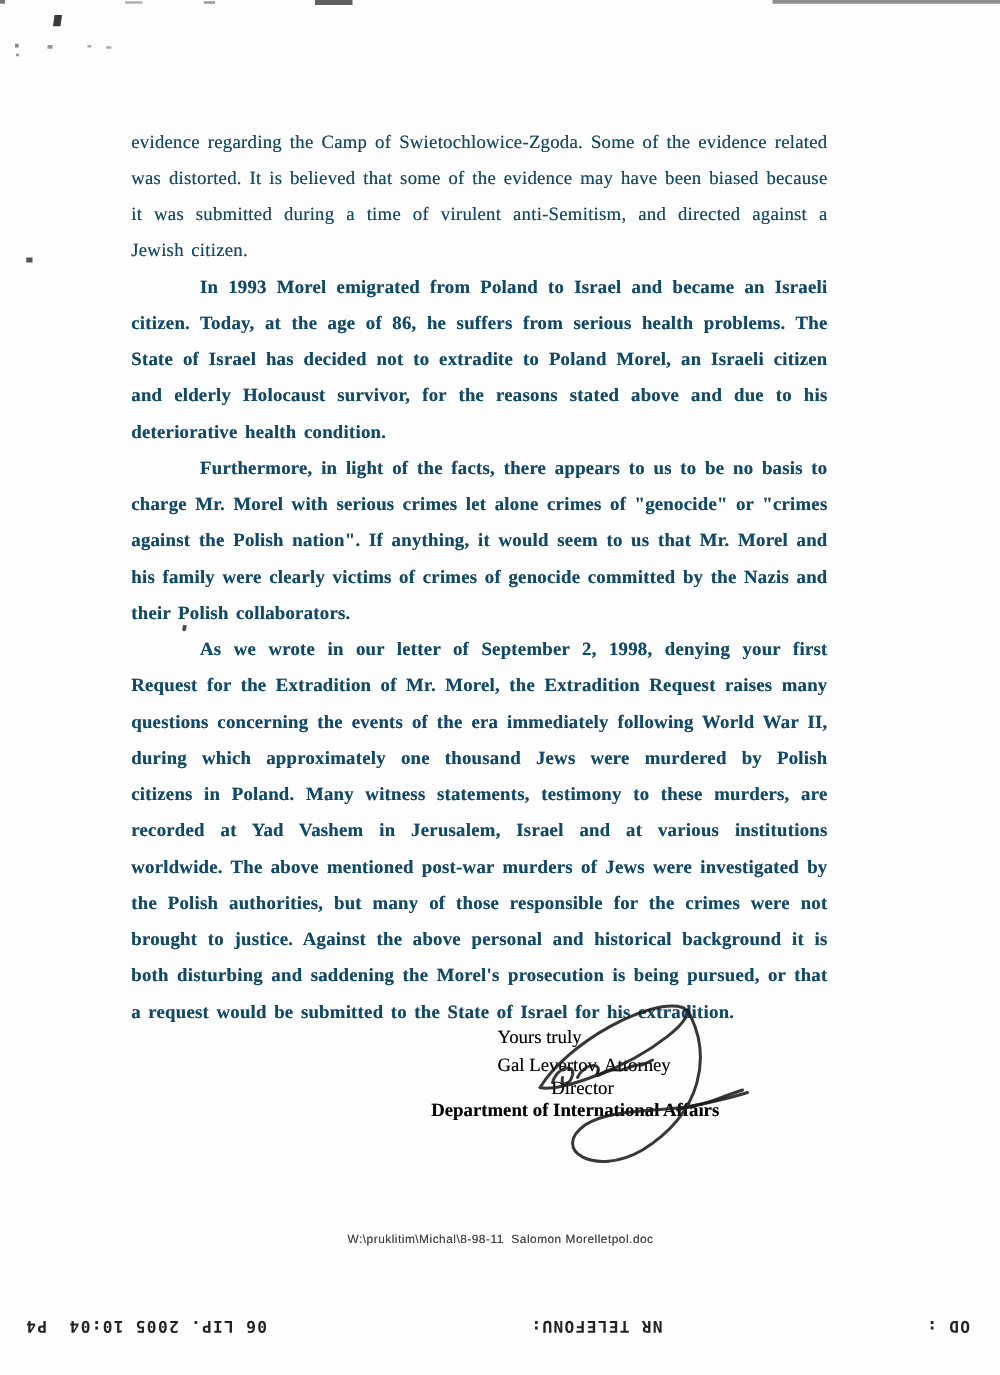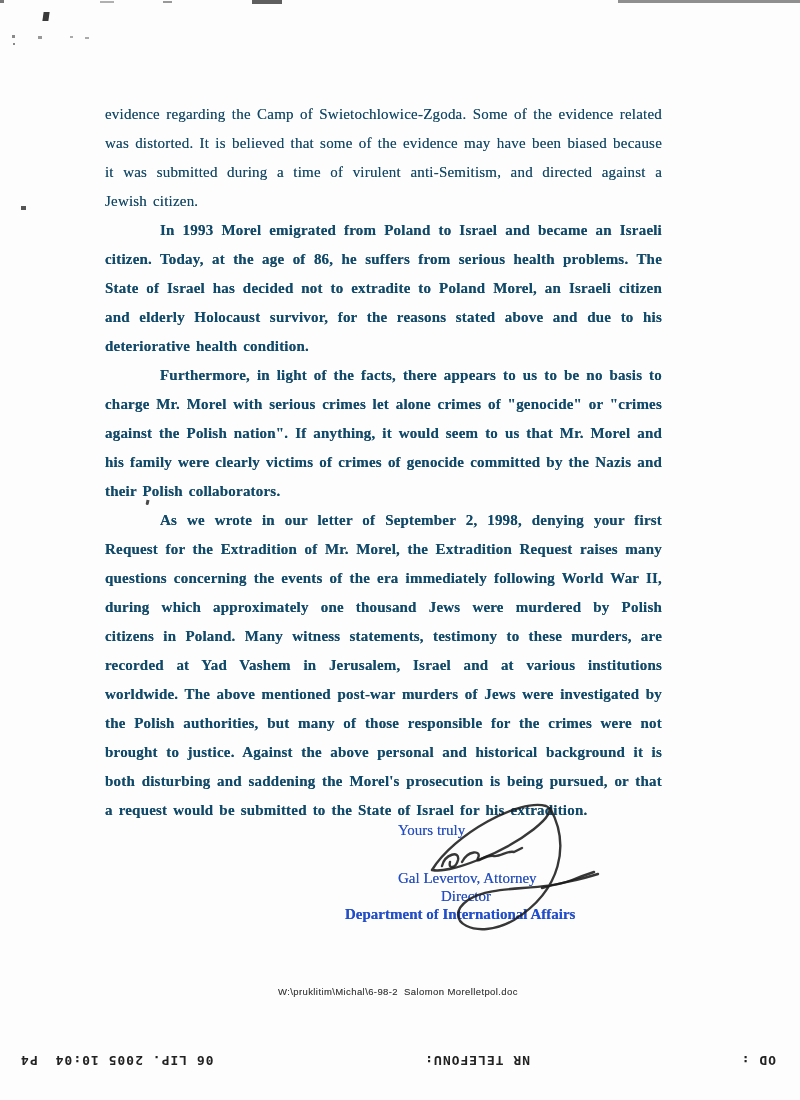--- a/index.html
+++ b/index.html
@@ -23,25 +23,25 @@
     word-spacing:2px;
     color:#0c4a6e;
     text-shadow:0 0 .5px rgba(20,20,20,.55);
   }
   .letter-body p{margin:0;}
   .letter-body p + p{font-weight:bold;}
   .letter-body p.indent{text-indent:55px;}
   
   .closing{
     position:absolute;left:345px;top:822px;width:300px;
-    font-size:15px;color:#1d4ed8;
+    font-size:15px;color:#000000;
     text-shadow:0 0 .5px rgba(20,20,20,.55);
   }
   .closing .valediction{margin-left:53px;line-height:17px;}
-  .closing .signatory{margin-left:53px;margin-top:30px;line-height:18px;}
+  .closing .signatory{margin-left:53px;margin-top:5px;line-height:18px;}
   .closing .sig-title{margin-left:96px;line-height:18px;}
   .closing .department{margin-left:0;line-height:18px;font-weight:bold;}
   .signature-svg{position:absolute;left:392px;top:792px;width:210px;height:150px;pointer-events:none;}
   .signature-svg path{fill:none;stroke:#1b1b1b;stroke-width:2.4;stroke-linecap:round;opacity:.88;}
   
   .file-ref{
     position:absolute;left:278px;top:986px;
     font-family:"Liberation Sans", sans-serif;
     font-size:9.5px;letter-spacing:.4px;color:#3d3d3d;
     white-space:pre;
@@ -107,21 +107,21 @@
     <div class="department">Department of International Affairs</div>
   </div>
 
   <svg class="signature-svg" viewBox="0 0 210 150">
     <path d="M 40,78 C 62,42 128,6 154,14 C 170,20 128,52 86,68 C 66,76 48,80 40,78"></path>
     <path d="M 50,74 C 53,62 68,58 66,68 C 64,76 56,78 58,70 M 70,70 C 76,58 90,58 86,66 C 83,73 94,62 102,64 C 108,65 116,58 122,60 L 130,56"></path>
     <path d="M 158,16 C 178,52 170,98 122,128 C 84,150 48,128 76,108 C 100,92 148,100 180,88 C 190,84 196,82 202,80"></path>
     <path d="M 150,96 C 168,91 188,88 206,82"></path>
   </svg>
 
-  <div class="file-ref">W:\pruklitim\Michal\6-98-2  Salomon Morelletpol.doc</div>
+  <div class="file-ref">W:\pruklitim\Michal\8-98-11  Salomon Morelletpol.doc</div>
 
   <div class="fax-footer">
     <span>OD :</span>
     <span>NR TELEFONU:</span>
     <span class="right-group">
       <span>06 LIP. 2005 10:04</span>
       <span>P4</span>
     </span>
   </div>
 

